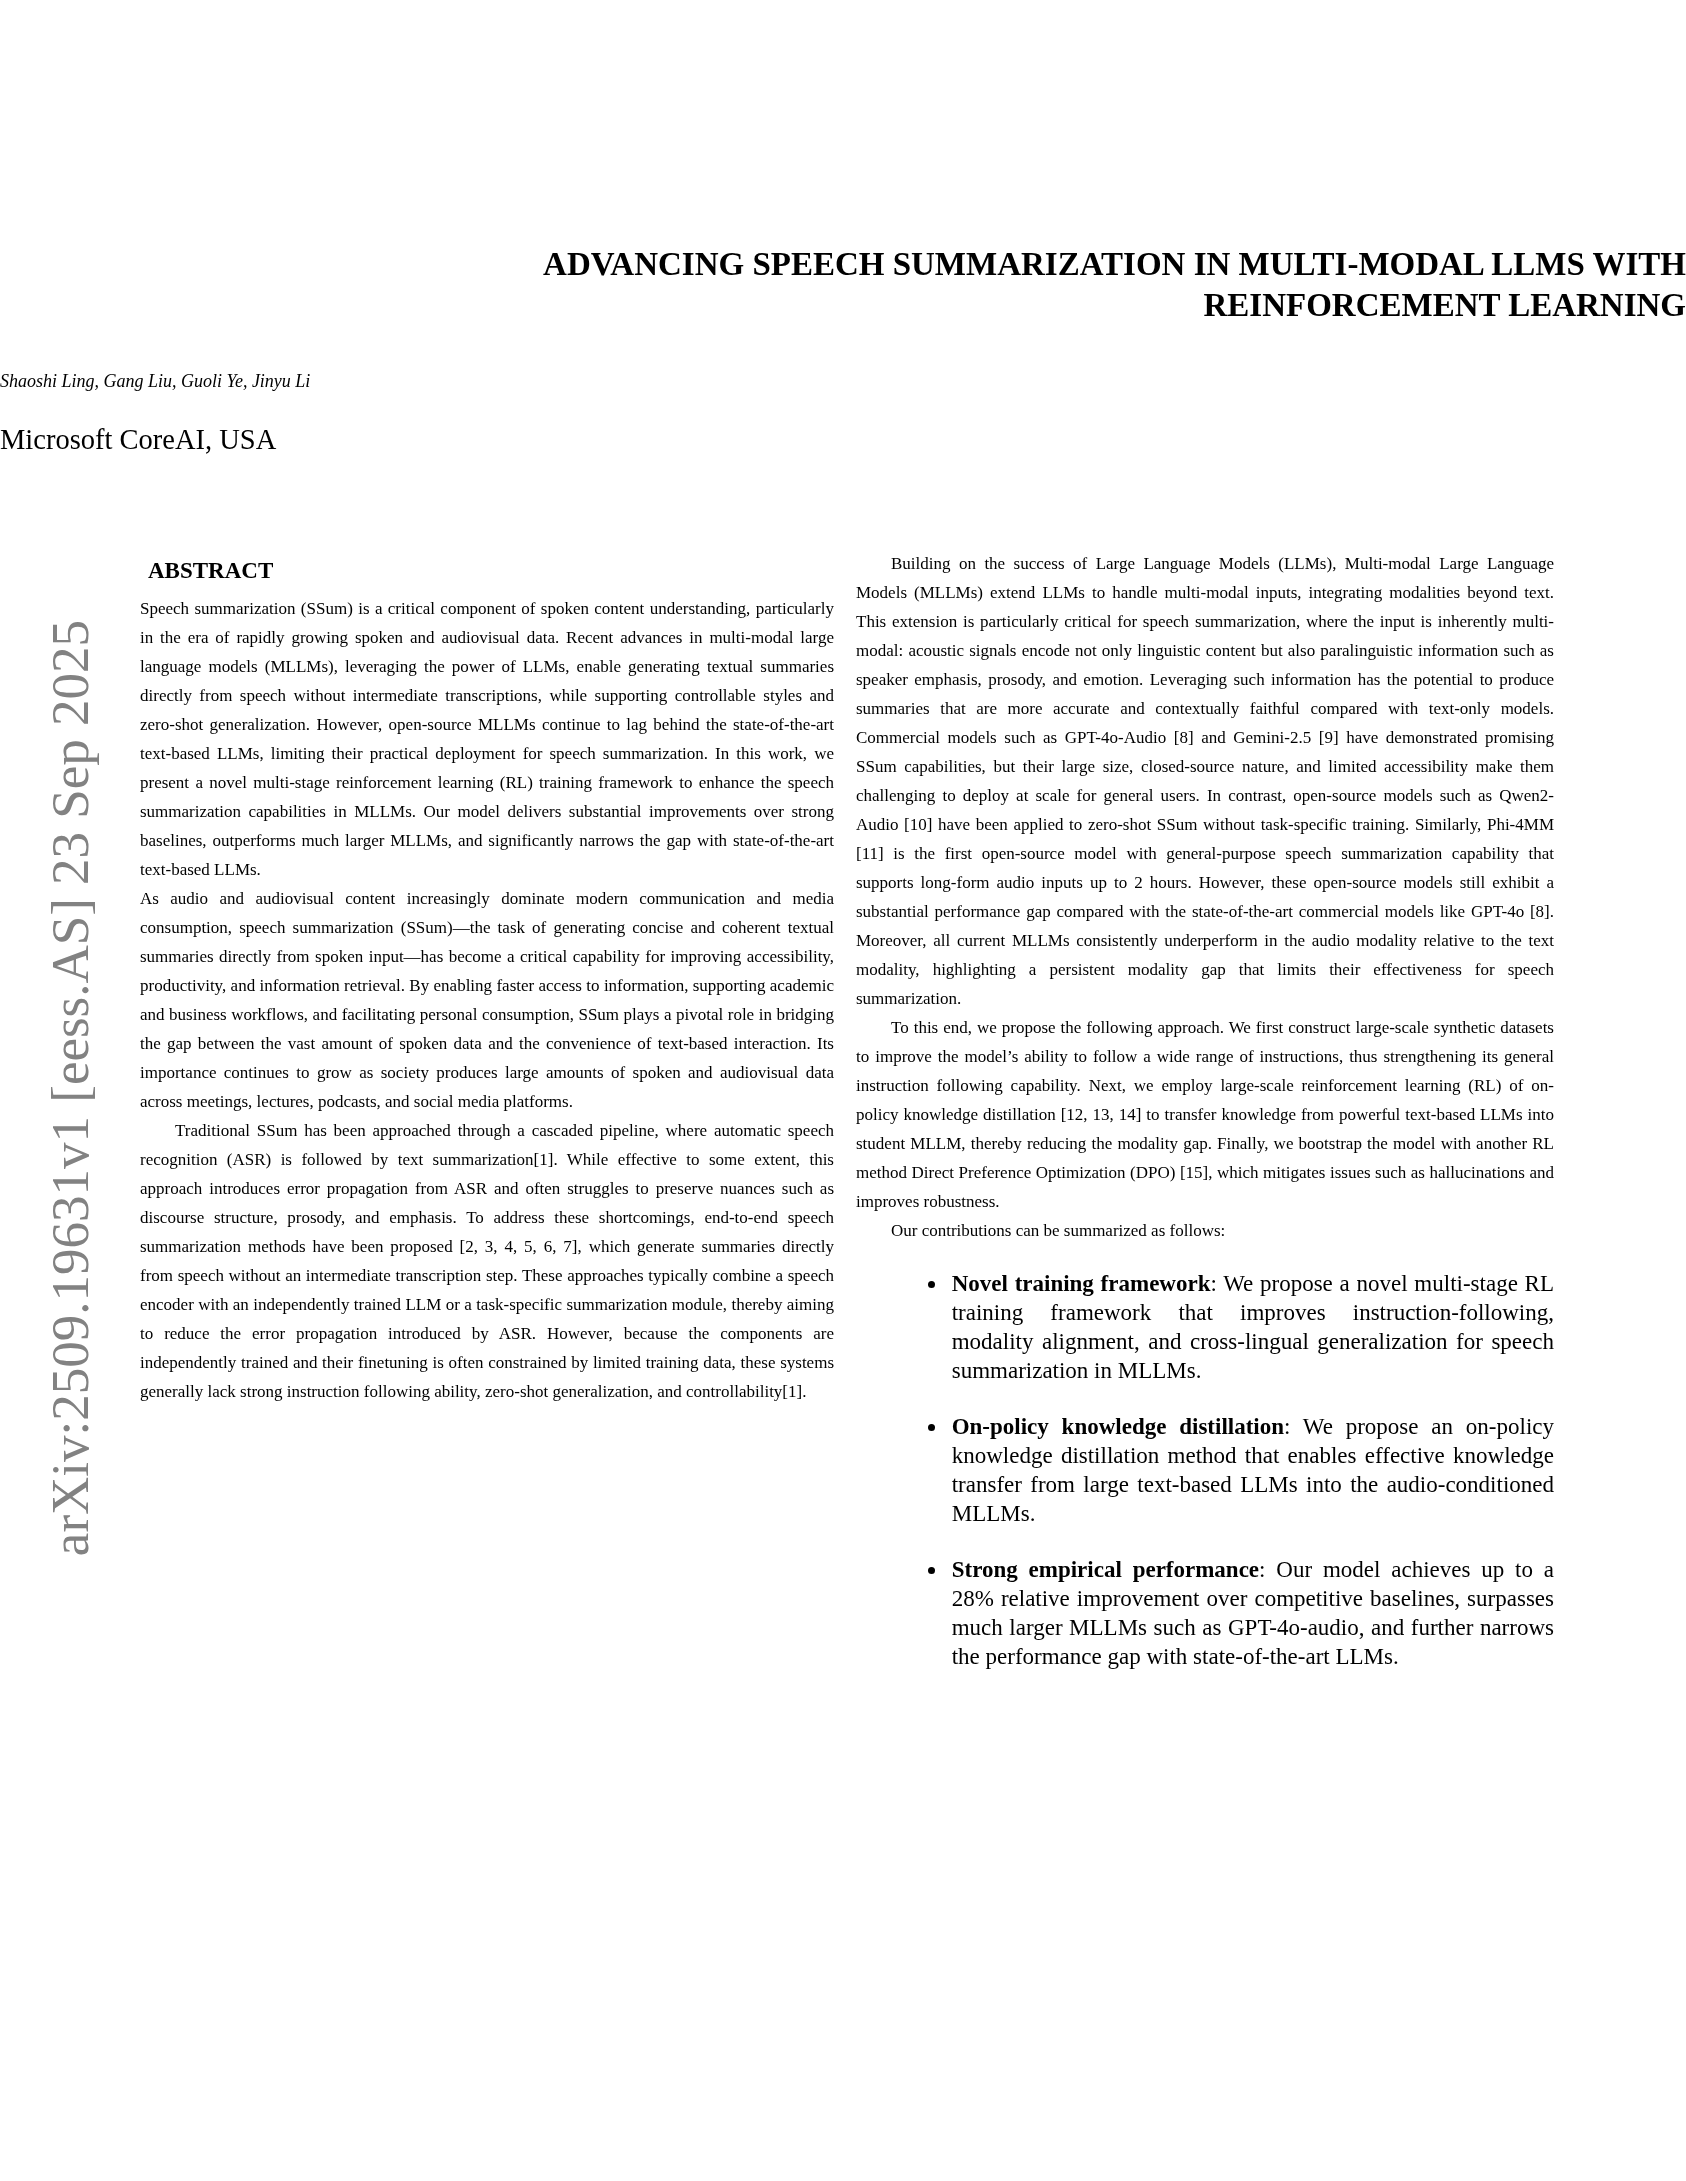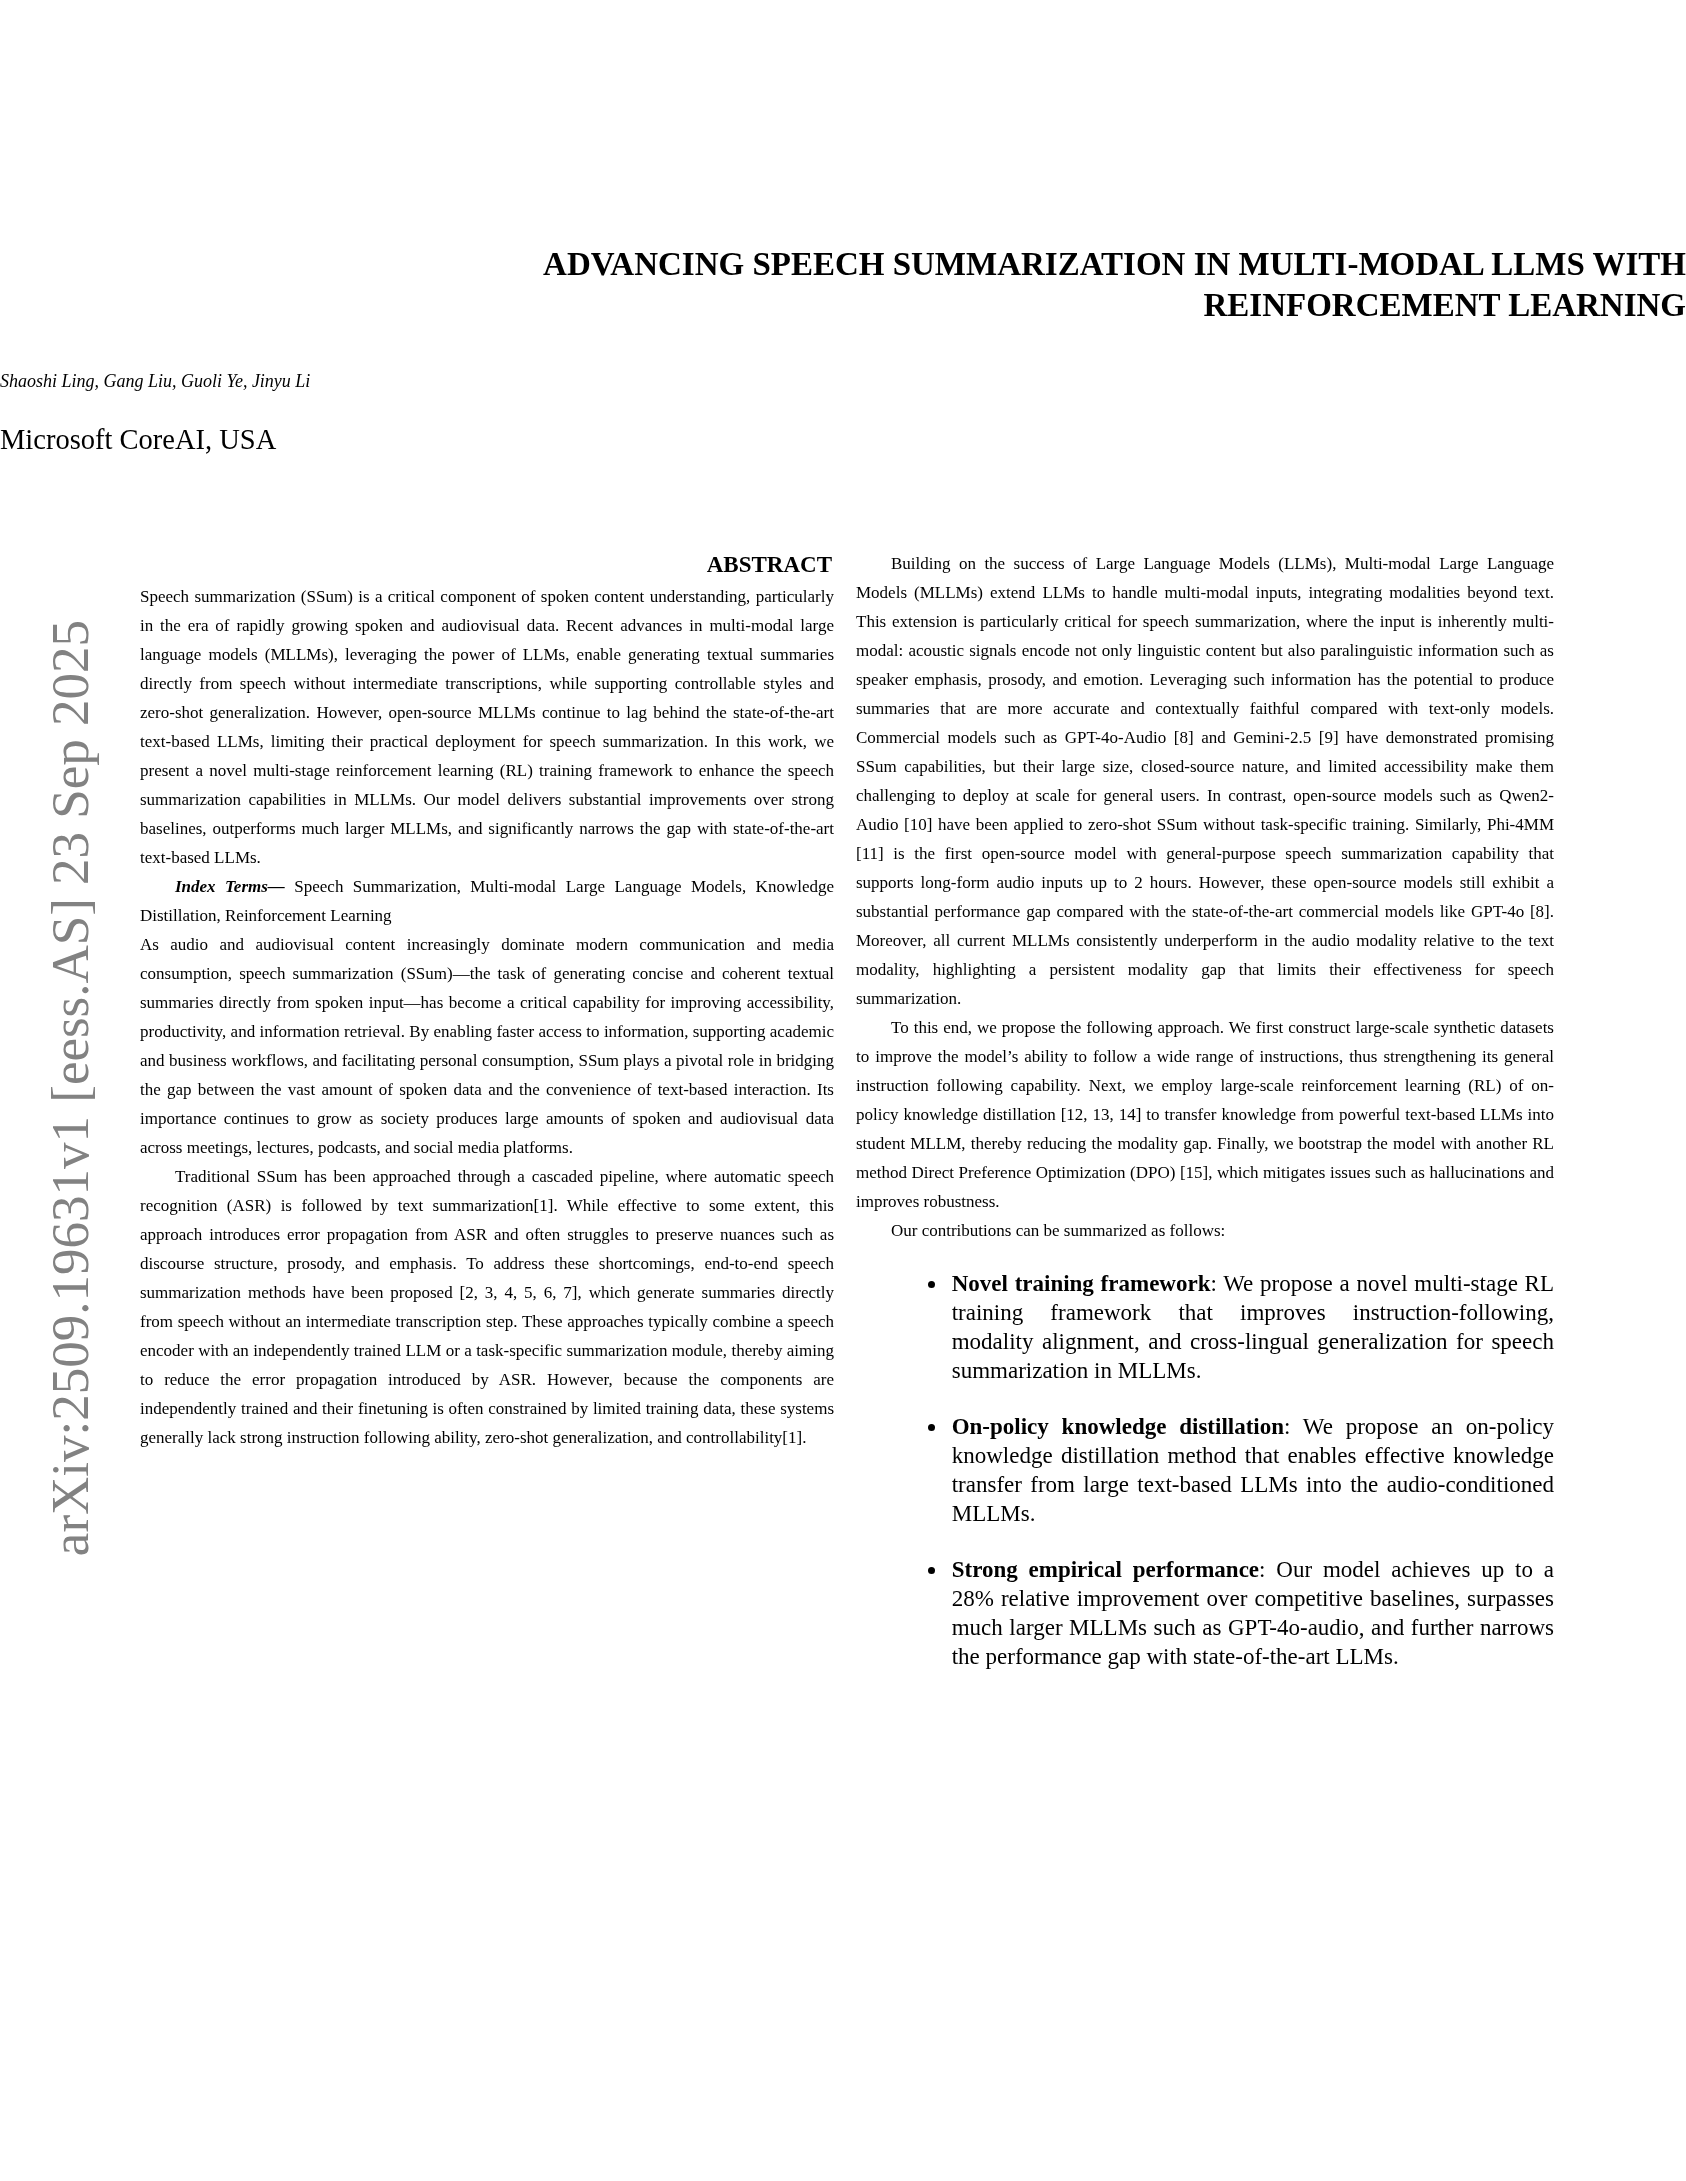--- a/index.html
+++ b/index.html
@@ -45,26 +45,26 @@
     position: absolute;
     left: 0; right: 0;
     top: 422px;
     font-size: 28.5px;
     line-height: 35px;
   }
   .col { position: absolute; top: 549px; }
   .col-left  { left: 140px; width: 694px; }
   .col-right { left: 856px; width: 698px; }
   .sec-heading {
-    text-align: right;
+    text-align: left;
     font-weight: bold;
     font-size: 23px;
     line-height: 28.5px;
     white-space: pre-wrap;
-    margin: 2px;
+    margin: 8px;
   }
   .intro-heading { margin-top: 57px; margin-bottom: 38px; }
   p.body {
     margin: 0;
     font-size: 17px;
     line-height: 29px;
     text-align: justify;
   }
   .abstract-body { margin-top: 20px; }
   .index-terms { margin-top: 18.4px; }
@@ -95,21 +95,20 @@
     <span>REINFORCEMENT LEARNING</span>
   </div>
 
   <div class="authors">Shaoshi Ling, Gang Liu, Guoli Ye, Jinyu Li</div>
 
   <div class="affiliation">Microsoft CoreAI, USA</div>
 
   <div class="col col-left">
     <h2 class="sec-heading">ABSTRACT</h2>
     <p class="body abstract-body">Speech summarization (SSum) is a critical component of spoken content understanding, particularly in the era of rapidly growing spoken and audiovisual data. Recent advances in multi-modal large language models (MLLMs), leveraging the power of LLMs, enable generating textual summaries directly from speech without intermediate transcriptions, while supporting controllable styles and zero-shot generalization. However, open-source MLLMs continue to lag behind the state-of-the-art text-based LLMs, limiting their practical deployment for speech summarization. In this work, we present a novel multi-stage reinforcement learning (RL) training framework to enhance the speech summarization capabilities in MLLMs. Our model delivers substantial improvements over strong baselines, outperforms much larger MLLMs, and significantly narrows the gap with state-of-the-art text-based LLMs.</p>
-    <p class="body index-terms indent"><span class="bi">Index Terms—</span><span> Speech Summarization, Multi-modal Large Language Models, Knowledge Distillation, Reinforcement Learning</span></p>
     <p class="body">As audio and audiovisual content increasingly dominate modern communication and media consumption, speech summarization (SSum)—the task of generating concise and coherent textual summaries directly from spoken input—has become a critical capability for improving accessibility, productivity, and information retrieval. By enabling faster access to information, supporting academic and business workflows, and facilitating personal consumption, SSum plays a pivotal role in bridging the gap between the vast amount of spoken data and the convenience of text-based interaction. Its importance continues to grow as society produces large amounts of spoken and audiovisual data across meetings, lectures, podcasts, and social media platforms.</p>
     <p class="body indent">Traditional SSum has been approached through a cascaded pipeline, where automatic speech recognition (ASR) is followed by text summarization[1]. While effective to some extent, this approach introduces error propagation from ASR and often struggles to preserve nuances such as discourse structure, prosody, and emphasis. To address these shortcomings, end-to-end speech summarization methods have been proposed [2, 3, 4, 5, 6, 7], which generate summaries directly from speech without an intermediate transcription step. These approaches typically combine a speech encoder with an independently trained LLM or a task-specific summarization module, thereby aiming to reduce the error propagation introduced by ASR. However, because the components are independently trained and their finetuning is often constrained by limited training data, these systems generally lack strong instruction following ability, zero-shot generalization, and controllability[1].</p>
   </div>
 
   <div class="col col-right">
     <p class="body indent">Building on the success of Large Language Models (LLMs), Multi-modal Large Language Models (MLLMs) extend LLMs to handle multi-modal inputs, integrating modalities beyond text. This extension is particularly critical for speech summarization, where the input is inherently multi-modal: acoustic signals encode not only linguistic content but also paralinguistic information such as speaker emphasis, prosody, and emotion. Leveraging such information has the potential to produce summaries that are more accurate and contextually faithful compared with text-only models. Commercial models such as GPT-4o-Audio [8] and Gemini-2.5 [9] have demonstrated promising SSum capabilities, but their large size, closed-source nature, and limited accessibility make them challenging to deploy at scale for general users. In contrast, open-source models such as Qwen2-Audio [10] have been applied to zero-shot SSum without task-specific training. Similarly, Phi-4MM [11] is the first open-source model with general-purpose speech summarization capability that supports long-form audio inputs up to 2 hours. However, these open-source models still exhibit a substantial performance gap compared with the state-of-the-art commercial models like GPT-4o [8]. Moreover, all current MLLMs consistently underperform in the audio modality relative to the text modality, highlighting a persistent modality gap that limits their effectiveness for speech summarization.</p>
     <p class="body indent">To this end, we propose the following approach. We first construct large-scale synthetic datasets to improve the model’s ability to follow a wide range of instructions, thus strengthening its general instruction following capability. Next, we employ large-scale reinforcement learning (RL) of on-policy knowledge distillation [12, 13, 14] to transfer knowledge from powerful text-based LLMs into student MLLM, thereby reducing the modality gap. Finally, we bootstrap the model with another RL method Direct Preference Optimization (DPO) [15], which mitigates issues such as hallucinations and improves robustness.</p>
     <p class="body indent">Our contributions can be summarized as follows:</p>
     <ul class="contribs">
       <li><span class="b">Novel training framework</span><span>: We propose a novel multi-stage RL training framework that improves instruction-following, modality alignment, and cross-lingual generalization for speech summarization in MLLMs.</span></li>

